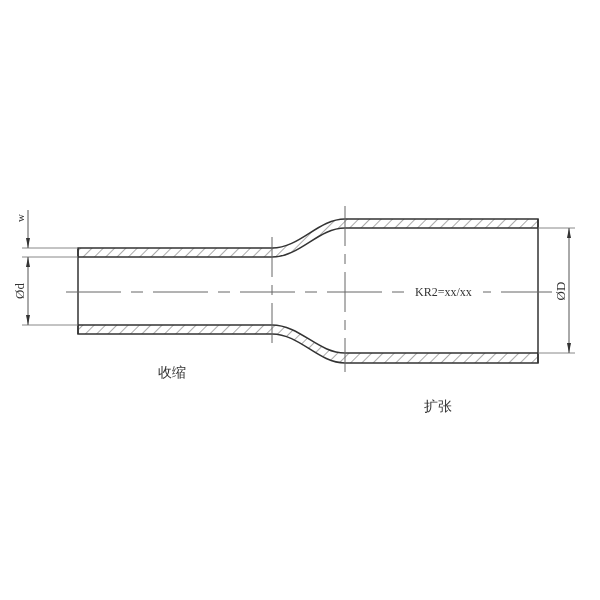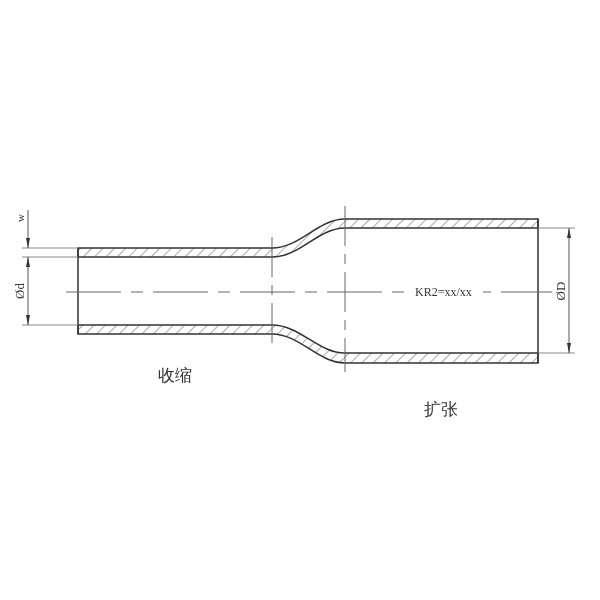--- a/index.html
+++ b/index.html
@@ -1,21 +1,21 @@
 <!DOCTYPE html>
 <html><head>
   <meta charset="utf-8">
   <style>
     html, body { margin: 0; padding: 0; background: #ffffff; }
     body { width: 600px; height: 600px; position: relative; overflow: hidden; }
     #drawing { position: absolute; left: 0; top: 0; }
     .label-cjk {
       position: absolute;
       font-family: "DejaVu Sans", sans-serif;
-      font-size: 17px;
+      font-size: 14px;
       color: #333333;
     }
   </style>
 </head>
 <body>
 
 <svg id="drawing" width="600" height="600" viewBox="0 0 600 600" xmlns="http://www.w3.org/2000/svg">
   <defs>
     <pattern id="hatch" patternUnits="userSpaceOnUse" width="8" height="8" patternTransform="rotate(45)">
       <line x1="0" y1="0" x2="0" y2="8" stroke="#555555" stroke-width="1"></line>

